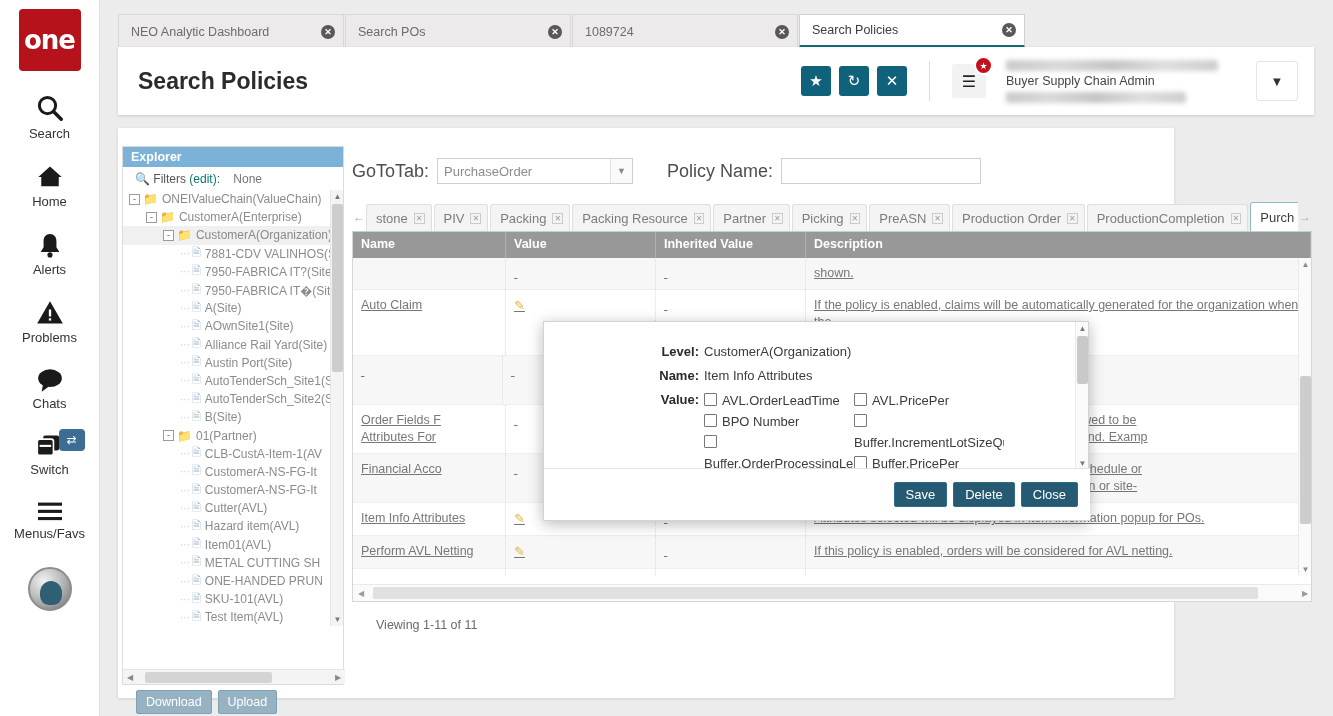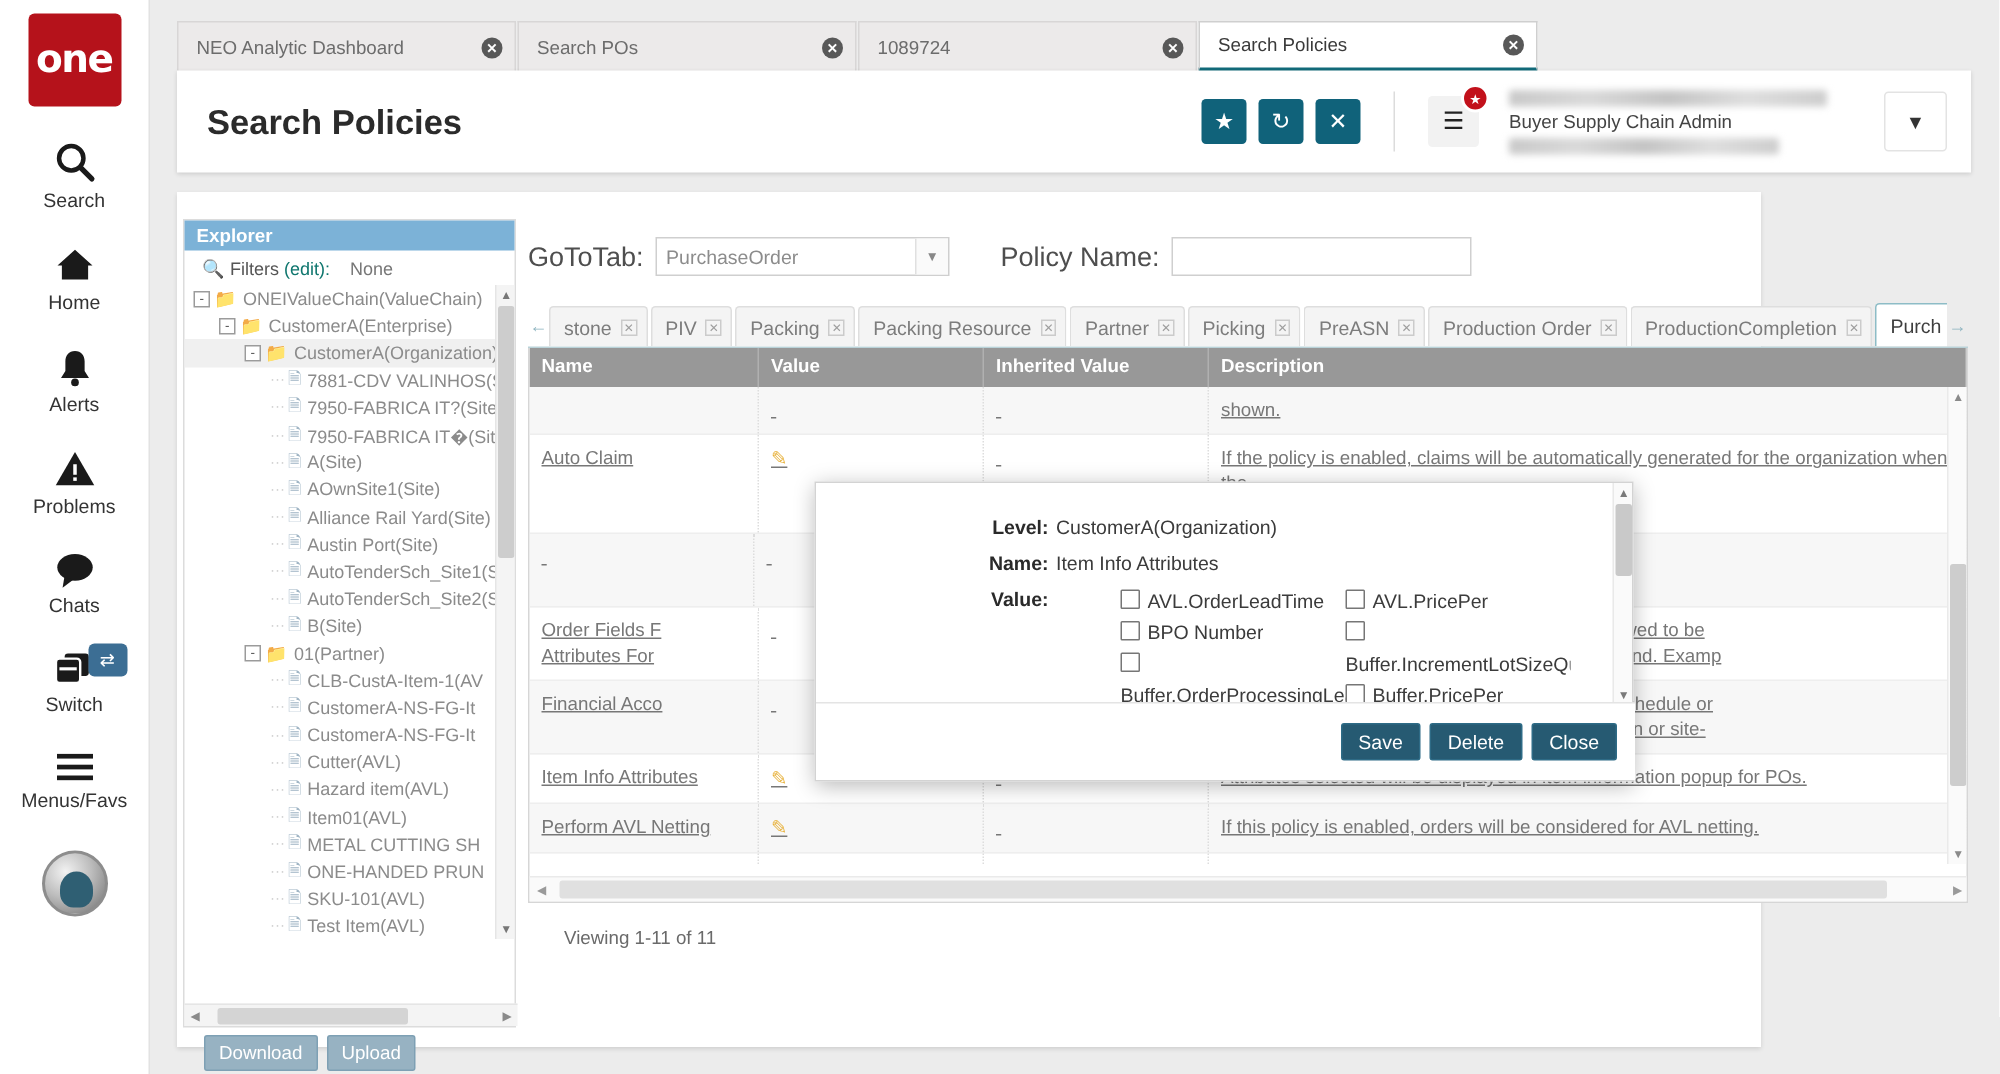--- a/index.html
+++ b/index.html
@@ -224,21 +224,21 @@
   
   .modal {
     position: absolute; left: 443px; top: 321px; width: 546px; height: 200px;
     background: #ffffff; box-shadow: 0 3px 14px rgba(0,0,0,.28); border: 1px solid #d3d3d3;
     z-index: 40;
   }
   .modal-body { position: relative; height: 148px; overflow: hidden; padding: 22px 0 0 0; }
   .mrow { display: flex; margin-bottom: 9px; font-size: 13px; color: #3a3a3a; }
   .mlab { width: 160px; text-align: right; font-weight: bold; color: #2a2a2a; padding-right: 5px; flex: none; }
   .mval { color: #3b3b3b; }
-  .cbgrid { display: flex; flex-wrap: wrap; width: 340px; margin-left: 43px; }
+  .cbgrid { display: flex; flex-wrap: wrap; width: 340px; }
   .cbcell { width: 150px; display: flex; align-items: flex-start; font-size: 13px; color: #3b3b3b; margin-bottom: 4px; line-height: 17px; }
   .cb {
     width: 13px; height: 13px; border: 1px solid #767676; background: #fff;
     flex: none; margin-right: 5px; margin-top: 1px; cursor: pointer; border-radius: 1px;
   }
   .cbtxt { white-space: nowrap; overflow: hidden; }
   .m-vscroll { position:absolute; right:0; top:0; width:13px; height:148px; background:#fafafa; border-left:1px solid #e9e9e9; }
   .mv-thumb { position:absolute; left:1px; top:14px; width:11px; height:48px; background:#c9c9c9; border-radius:2px; cursor:pointer;}
   .mv-up,.mv-dn{width:13px;height:13px;text-align:center;font-size:8px;color:#7a7a7a;line-height:13px;cursor:pointer;}
   .mv-dn{position:absolute;bottom:0;}

